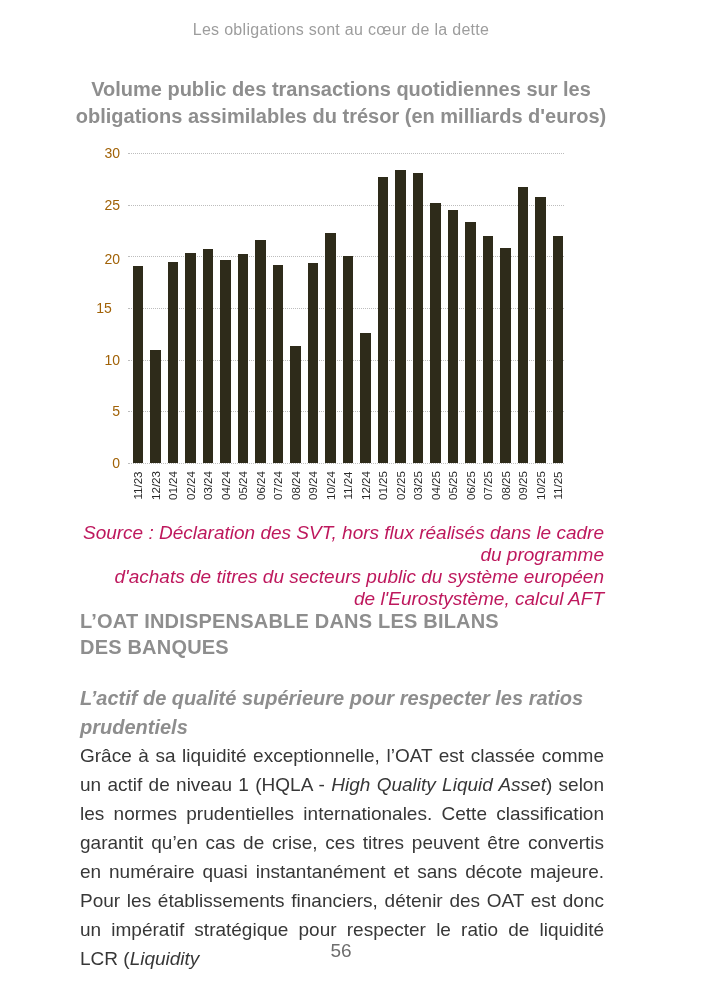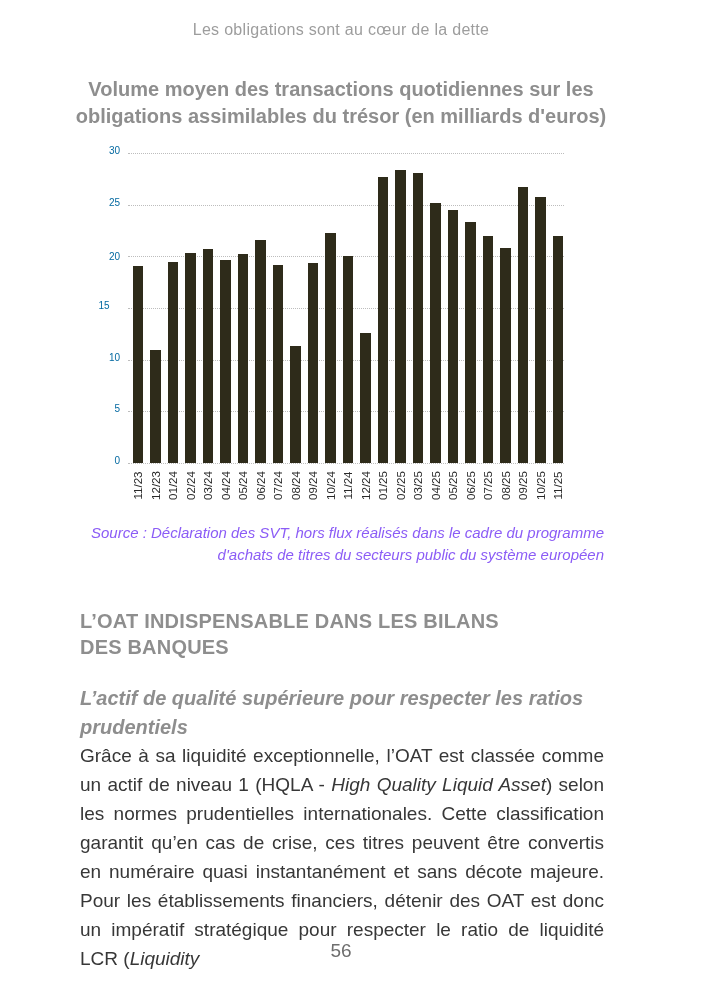--- a/index.html
+++ b/index.html
@@ -37,22 +37,22 @@
   }
   .gridline {
     position: absolute;
     left: 0; width: 100%; height: 0;
     border-top: 1px dotted #bdbdbd;
   }
   .y-tick-label {
     position: absolute;
     left: -40px; width: 32px;
     text-align: right;
-    font-size: 10px;
-    color: #0369a1;
+    font-size: 14px;
+    color: #a16207;
   }
   .bar {
     position: absolute;
     width: 10.5px;
     background: #2e2b1a;
   }
   .x-tick-label {
     position: absolute;
     width: 46px; height: 13px;
     line-height: 13px;
@@ -60,23 +60,23 @@
     color: #2a2a2a;
     text-align: center;
     transform: rotate(-90deg);
     white-space: nowrap;
   }
   .source-note {
     position: absolute;
     top: 522px; left: 80px; width: 524px;
     text-align: right;
     font-style: italic;
-    font-size: 15px;
+    font-size: 19px;
     line-height: 22px;
-    color: #8b5cf6;
+    color: #be185d;
   }
   .section-heading {
     position: absolute;
     top: 608px; left: 80px; width: 524px;
     font-size: 20px;
     font-weight: bold;
     color: #8e8e8e;
     line-height: 26px;
     letter-spacing: 0.2px;
   }
@@ -106,21 +106,21 @@
   }
 </style>
 </head>
 <body>
 
 <div class="page">
 
   <div class="running-header">Les obligations sont au cœur de la dette</div>
 
   <div class="chart-title">
-    <div>Volume moyen des transactions quotidiennes sur les</div>
+    <div>Volume public des transactions quotidiennes sur les</div>
     <div>obligations assimilables du trésor (en milliards d'euros)</div>
   </div>
 
   <div class="plot">
       <div class="gridline" style="top: 310px;"></div>
       <div class="y-tick-label" style="top: 302px;">0</div>
       <div class="gridline" style="top: 258.333px;"></div>
       <div class="y-tick-label" style="top: 250.333px;">5</div>
       <div class="gridline" style="top: 206.667px;"></div>
       <div class="y-tick-label" style="top: 198.667px;">10</div>
@@ -180,20 +180,21 @@
       <div class="x-tick-label" style="left: 372px; top: 326px;">09/25</div>
       <div class="bar" title="10/25: 25.7" style="left: 407.25px; top: 44.4333px; height: 265.567px; background: rgb(46, 43, 26);"></div>
       <div class="x-tick-label" style="left: 389.5px; top: 326px;">10/25</div>
       <div class="bar" title="11/25: 22" style="left: 424.75px; top: 82.6667px; height: 227.333px; background: rgb(46, 43, 26);"></div>
       <div class="x-tick-label" style="left: 407px; top: 326px;">11/25</div>
     </div>
 
   <div class="source-note">
     <div>Source : Déclaration des SVT, hors flux réalisés dans le cadre du programme</div>
     <div>d'achats de titres du secteurs public du système européen</div>
+    <div>de l'Eurostystème, calcul AFT</div>
   </div>
 
   <div class="section-heading">
     <div>L’OAT INDISPENSABLE DANS LES BILANS</div>
     <div>DES BANQUES</div>
   </div>
 
   <div class="subsection-heading">L’actif de qualité supérieure pour respecter les ratios prudentiels</div>
 
   <p class="body-paragraph"><span>Grâce à sa liquidité exceptionnelle, l’OAT est classée comme un actif de niveau 1 (HQLA - </span><i>High Quality Liquid Asset</i><span>) selon les normes prudentielles internationales. Cette classification garantit qu’en cas de crise, ces titres peuvent être convertis en numéraire quasi instantanément et sans décote majeure. Pour les établissements financiers, détenir des OAT est donc un impératif stratégique pour respecter le ratio de liquidité LCR (</span><i>Liquidity</i></p>

